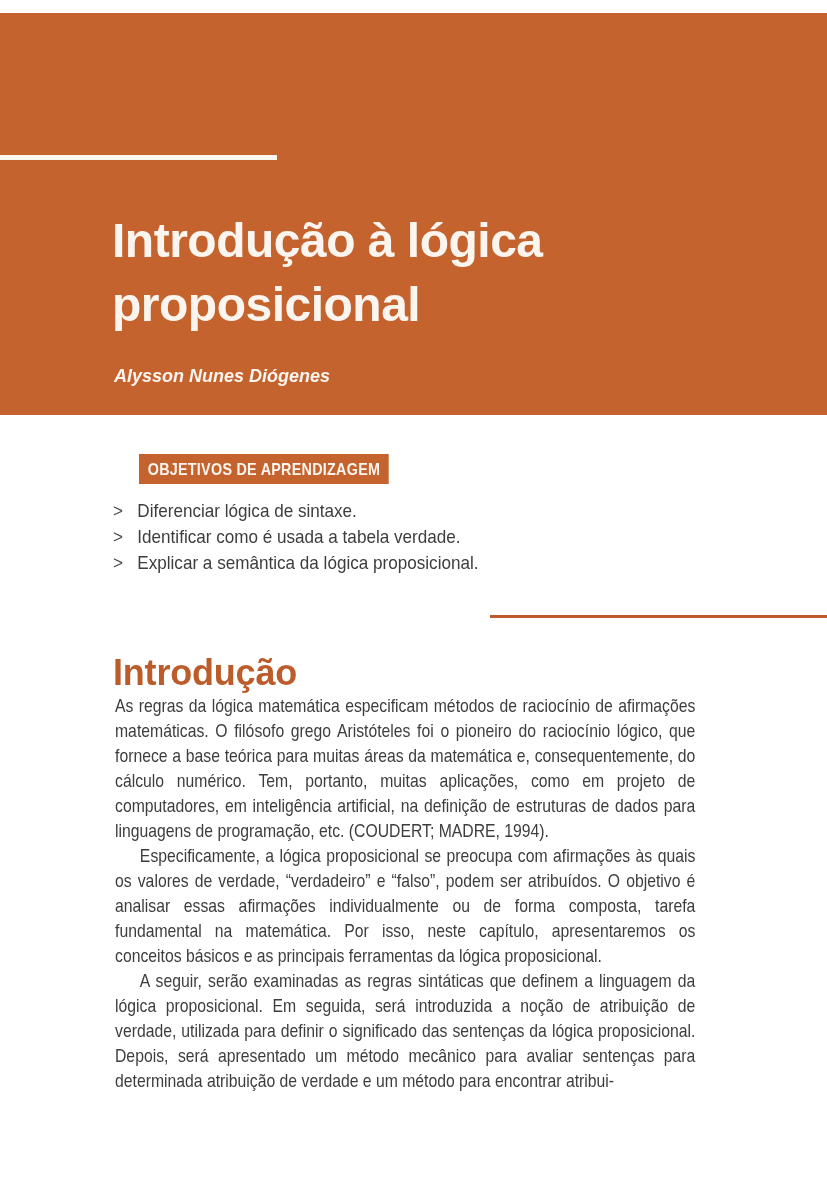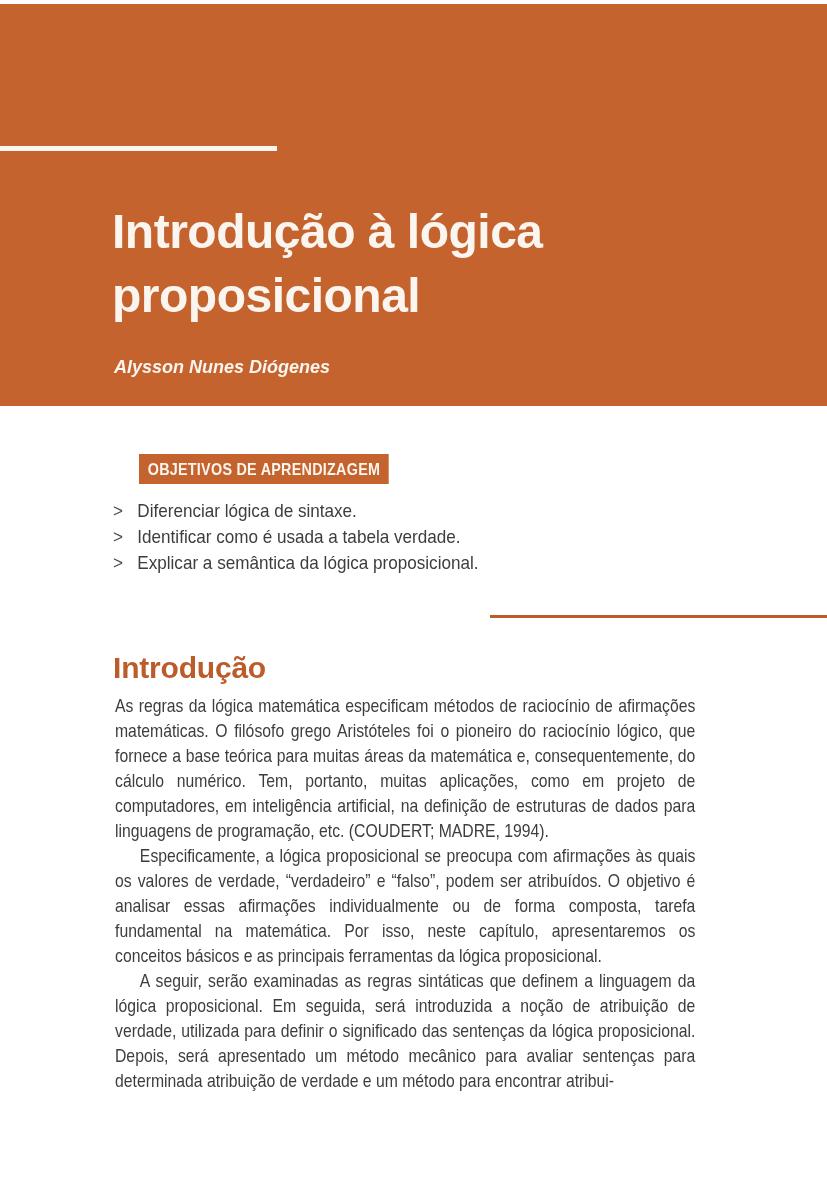--- a/index.html
+++ b/index.html
@@ -10,21 +10,21 @@
   }
   html,body{margin:0;padding:0;background:#ffffff;}
   .page{
     position:relative;
     width:827px;height:1200px;
     background:#ffffff;
     overflow:hidden;
     font-family:"Liberation Sans", sans-serif;
   }
   .banner{
-    position:absolute;left:0;top:4px;width:827px;height:402px;
+    position:absolute;left:0;top:13px;width:827px;height:402px;
     background:var(--accent);
   }
   .banner-line{
     position:absolute;left:0;top:142px;width:277px;height:5px;
     background:var(--cream);
   }
   .chapter-title{
     position:absolute;left:112px;top:164px;width:545px;
     font-size:48px;line-height:64px;font-weight:700;
     letter-spacing:-0.5px;color:var(--cream);
@@ -52,21 +52,21 @@
   .objectives-list li{display:flex;}
   .obj-marker{
     width:15px;margin-right:12px;color:#4D4D4D;flex:none;
   }
   .section-rule{
     position:absolute;left:490px;top:615px;width:337px;height:3px;
     background:var(--accent-deep);
   }
   .section-heading{
     position:absolute;left:113px;top:624px;
-    font-size:30px;line-height:38px;font-weight:700;
+    font-size:36px;line-height:38px;font-weight:700;
     letter-spacing:-0.2px;color:var(--accent-deep);
   }
   .body-text{
     position:absolute;left:115px;top:693px;width:700px;
     font-size:19px;line-height:25px;text-align:justify;
     color:var(--ink);
     transform:scaleX(0.829);transform-origin:0 0;
   }
   .body-text p{margin:0;}
   .body-text p.indented{text-indent:30px;}

